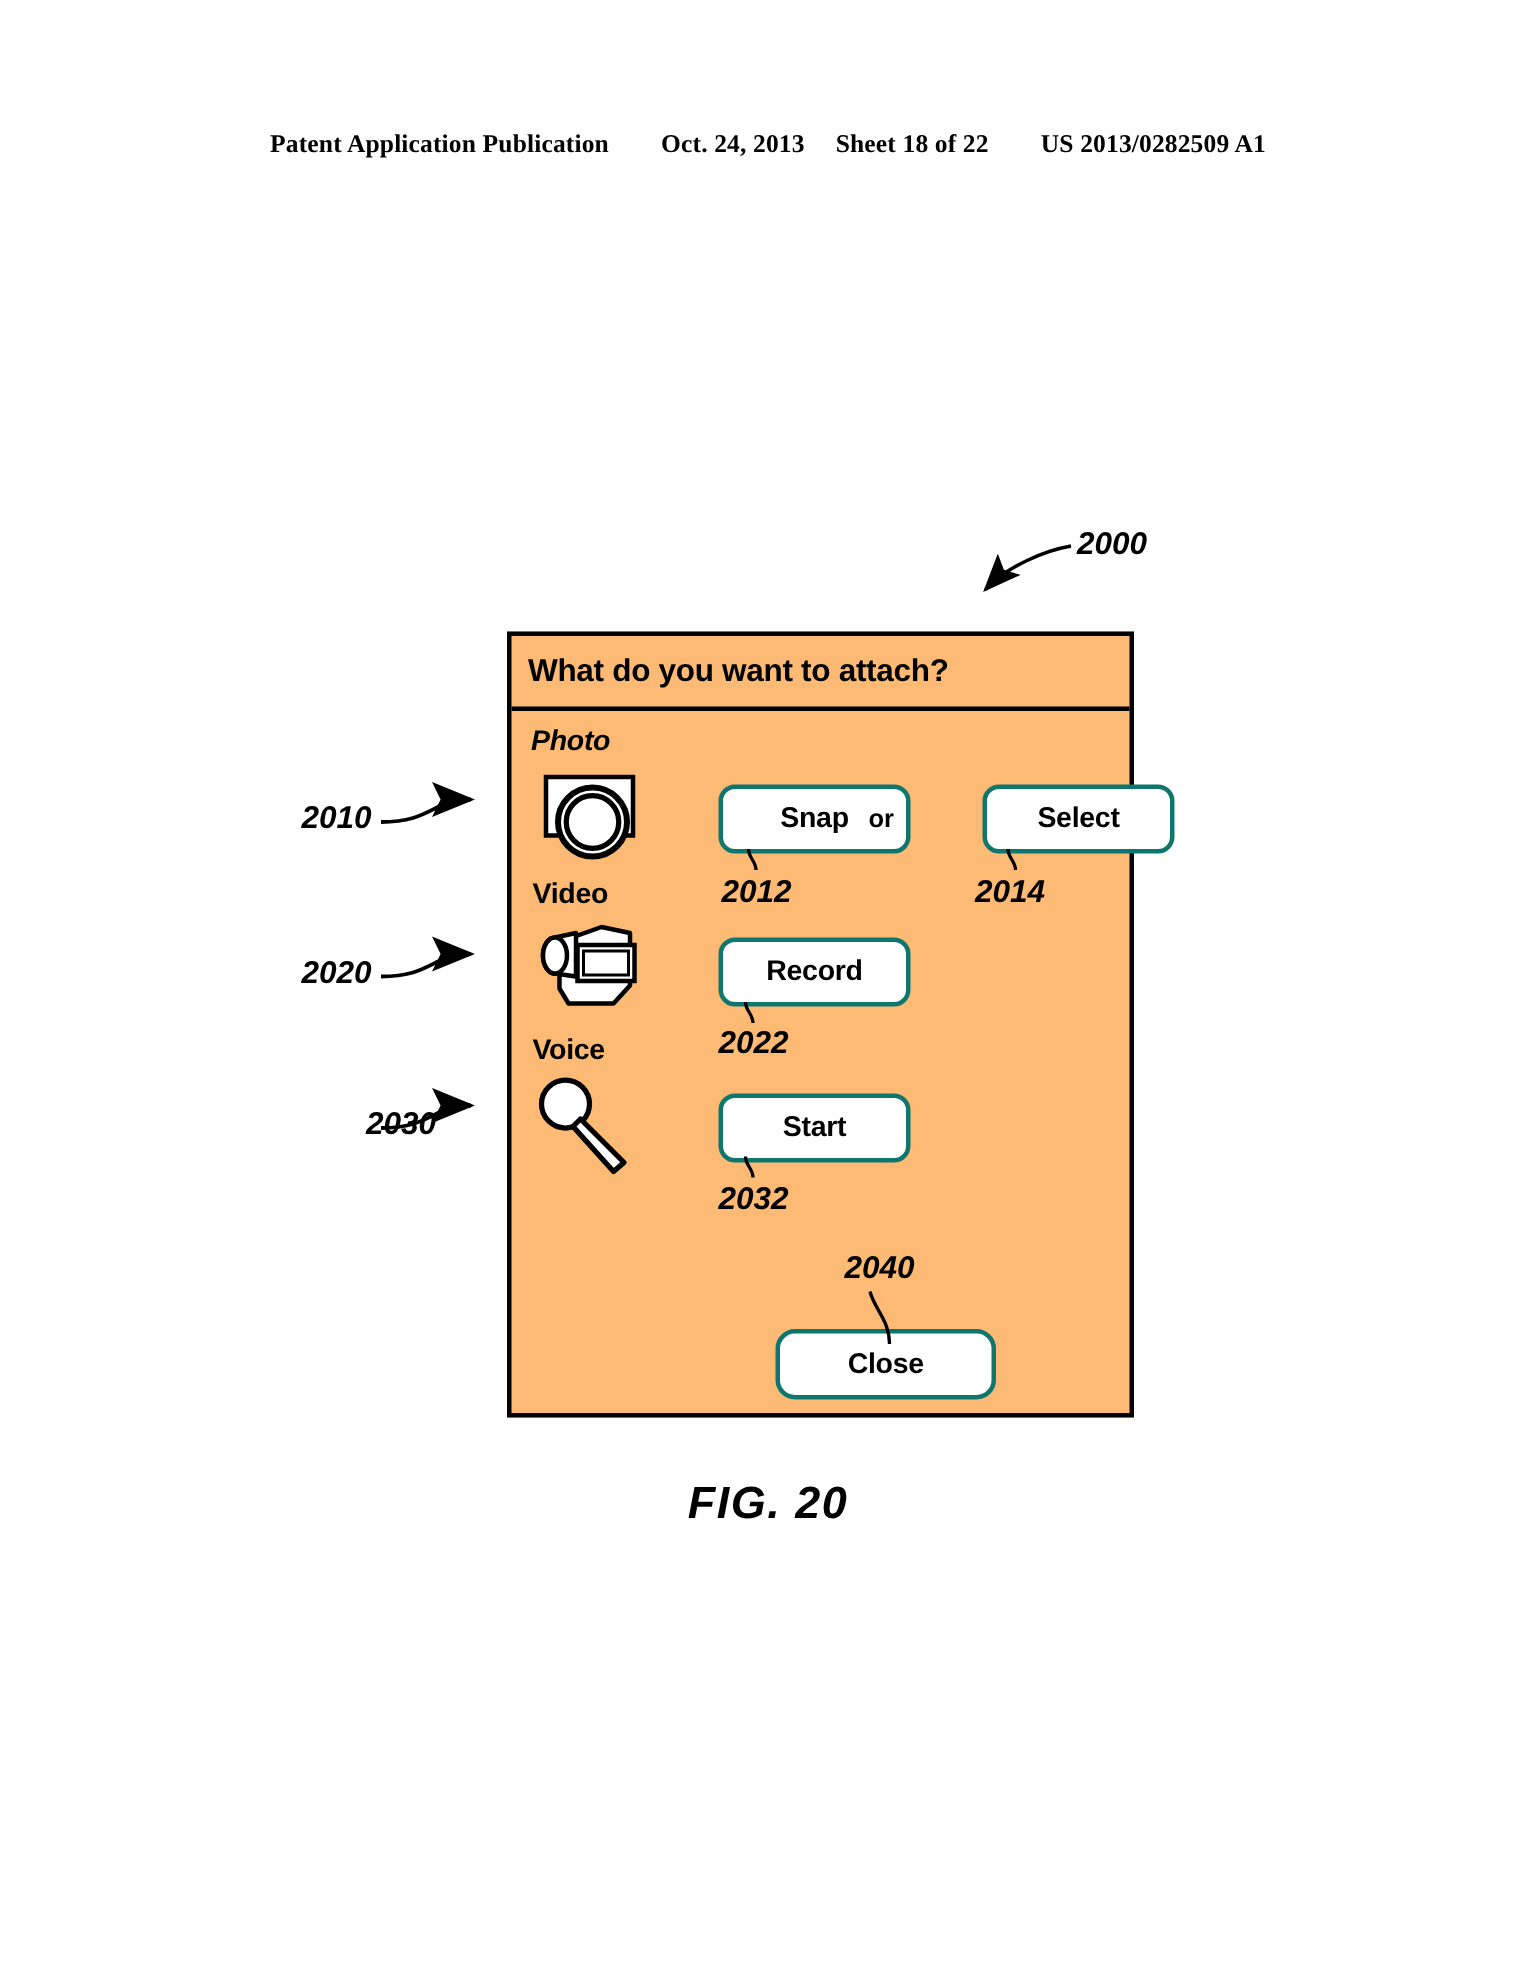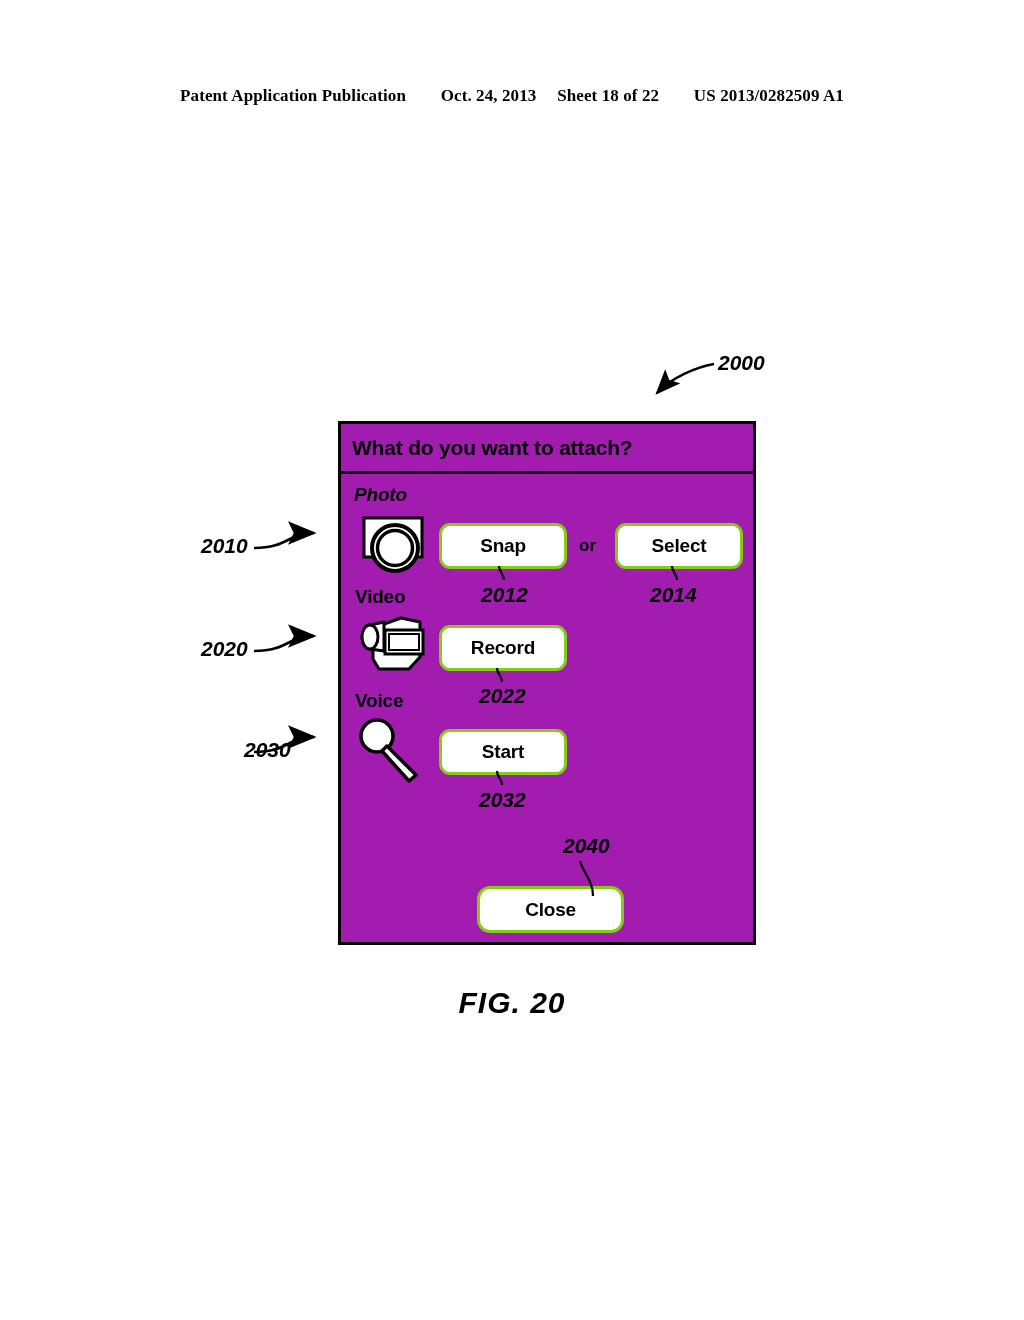--- a/index.html
+++ b/index.html
@@ -55,21 +55,21 @@
 
   
   .dialog {
     position: absolute;
     left: 338px;
     top: 421px;
     width: 418px;
     height: 524px;
     border: 3px solid #000;
     box-sizing: border-box;
-    background: #a21caf;
+    background: #fdba74;
   }
   .dialog-titlebar {
     position: absolute;
     left: 0; top: 0;
     width: 100%;
     height: 50px;
     border-bottom: 3px solid #000;
     box-sizing: border-box;
     display: flex;
     align-items: center;
@@ -88,33 +88,34 @@
     font-weight: bold;
     letter-spacing: -0.2px;
   }
   .lbl-photo { left: 13px;  top: 60px; font-style: italic; }
   .lbl-video { left: 14px;  top: 162px; }
   .lbl-voice { left: 14px;  top: 266px; }
 
   
   .btn {
     position: absolute;
-    border: 3px solid #84cc16;
+    border: 3px solid #0f766e;
     border-radius: 11px;
     background: #fff;
     box-sizing: border-box;
     display: flex;
     align-items: center;
     justify-content: center;
     font-size: 19px;
     font-weight: bold;
     letter-spacing: -0.2px;
     color: #000;
     font-family: "Liberation Sans", sans-serif;
     padding: 0;
+    margin-left: 40px;
   }
   .btn-snap   { left: 98px;  top: 99px;  width: 128px; height: 46px; }
   .btn-select { left: 274px; top: 99px;  width: 128px; height: 46px; }
   .btn-record { left: 98px;  top: 201px; width: 128px; height: 46px; text-align: center; }
   .btn-start  { left: 98px;  top: 305px; width: 128px; height: 46px; }
   .btn-close  { left: 136px; top: 462px; width: 147px; height: 47px; border-radius: 13px; }
 
   .or-text {
     position: absolute;
     left: 238px;

